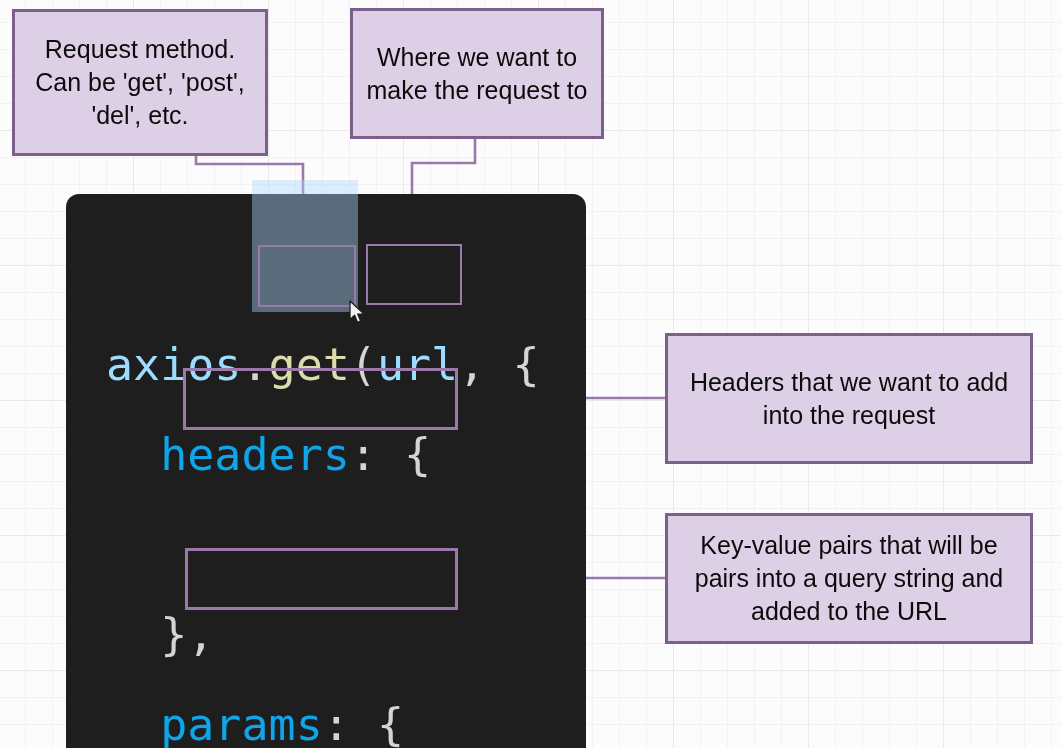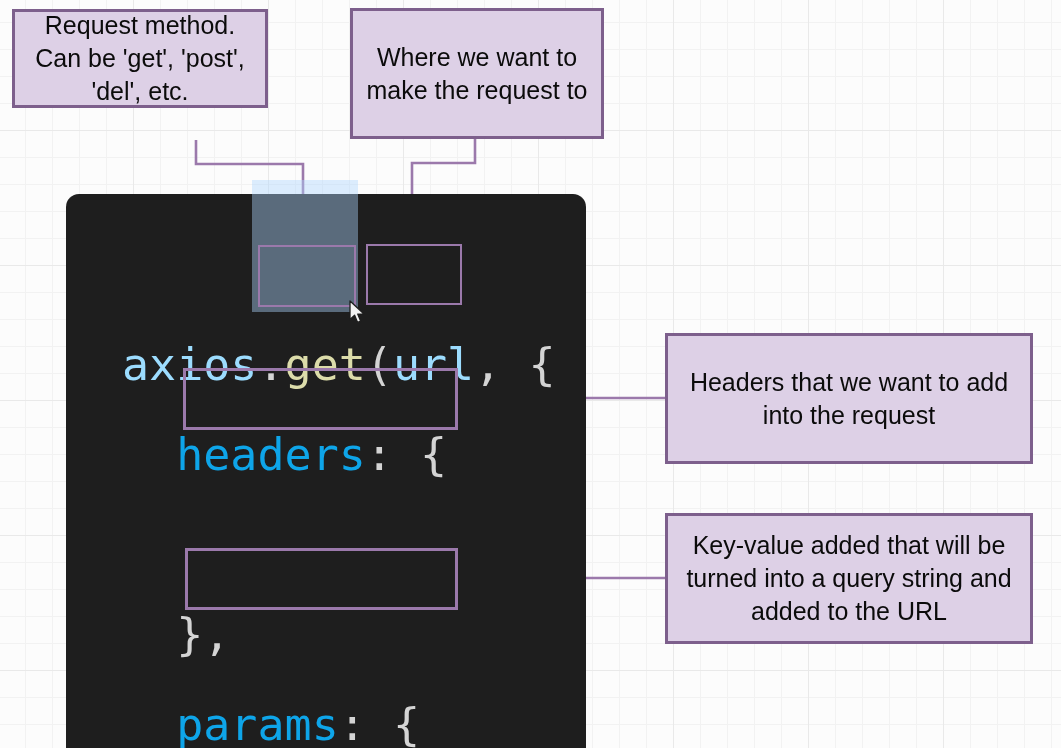--- a/index.html
+++ b/index.html
@@ -59,21 +59,21 @@
     line-height: 90px;
     white-space: pre;
     color: #d4d4d4;
     letter-spacing: 0px;
   }
   .tok-obj   { color: #9cdcfe; }
   .tok-fn    { color: #dcdcaa; }
   .tok-key   { color: #0ea5e9; }
   .tok-var   { color: #9cdcfe; }
   .tok-punct { color: #d4d4d4; }
-  .code-line { display: block; height: 90px; margin-left: 16px; }
+  .code-line { display: block; height: 90px; }
   .code-line.blank { height: 90px; }
 
   
   .selection-highlight {
     position: absolute;
     left: 252px;
     top: 180px;
     width: 106px;
     height: 132px;
     background: rgba(173, 214, 255, 0.42);
@@ -104,21 +104,21 @@
     display: flex;
     align-items: center;
     justify-content: center;
     text-align: center;
     font-family: "Liberation Sans", sans-serif;
     font-size: 25px;
     line-height: 33px;
     padding: 4px 10px;
     z-index: 20;
   }
-  #note-method { left: 12px;  top: 9px;   width: 256px; height: 99px; }
+  #note-method { left: 12px;  top: 9px;   width: 256px; height: 147px; }
   #note-url    { left: 350px; top: 8px;   width: 254px; height: 131px; }
   #note-headers{ left: 665px; top: 333px; width: 368px; height: 131px; }
   #note-params { left: 665px; top: 513px; width: 368px; height: 131px; }
 
   
   .cursor {
     position: absolute;
     left: 348px;
     top: 300px;
     z-index: 40;
@@ -161,19 +161,19 @@
   <div class="hl-rect hl-url"></div>
   <div class="hl-rect hl-head"></div>
   <div class="hl-rect hl-param"></div>
 
   <div class="note" id="note-method">Request method. Can be 'get', 'post', 'del', etc.</div>
 
   <div class="note" id="note-headers">Headers that we want to add into the request</div>
 
   <div class="note" id="note-url">Where we want to make the request to</div>
 
-  <div class="note" id="note-params">Key-value added that will be turned into a query string and added to the URL</div>
+  <div class="note" id="note-params">Key-value pairs that will be pairs into a query string and added to the URL</div>
 
   <svg class="cursor" width="20" height="26" viewBox="0 0 20 26">
     <path d="M2,1 L2,19.5 L6.6,15.2 L9.6,22.4 L12.6,21.1 L9.7,14.1 L16,14 Z" fill="#f2f2f2" stroke="#1e1e1e" stroke-width="1.3" stroke-linejoin="round"></path>
   </svg>
 
 </div>
 
 </body></html>

